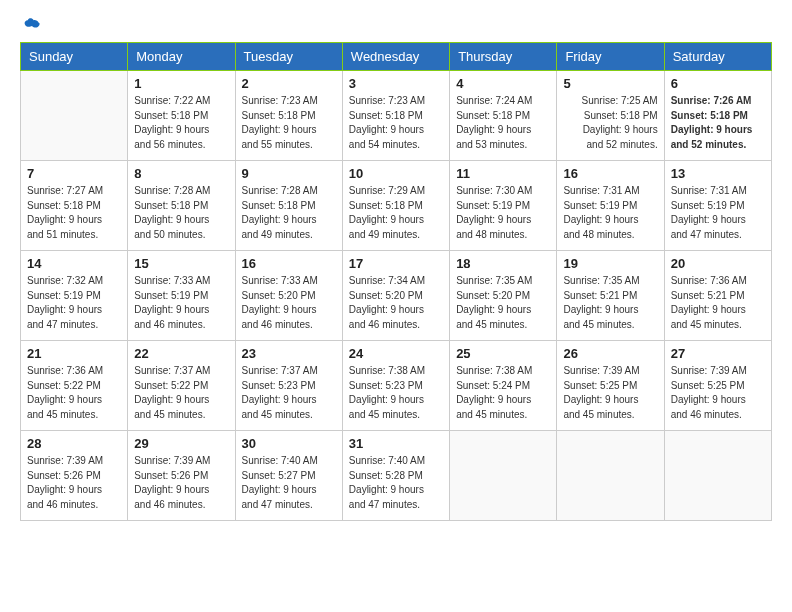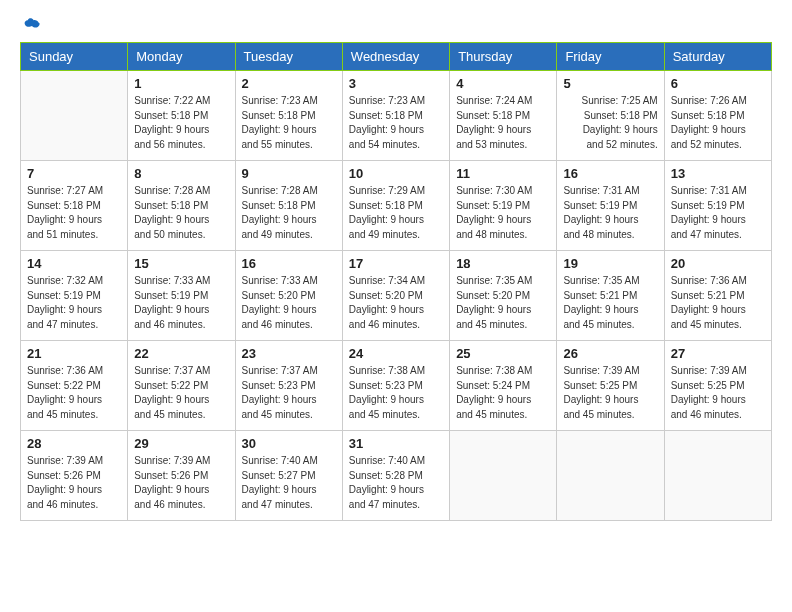--- a/index.html
+++ b/index.html
@@ -147,21 +147,21 @@
         </td>
         <td>
           <span class="day-number">5</span>
           <div class="day-info" style="white-space: pre-line; text-align: right;">Sunrise: 7:25 AM
 Sunset: 5:18 PM
 Daylight: 9 hours
 and 52 minutes.</div>
         </td>
         <td>
           <span class="day-number">6</span>
-          <div class="day-info" style="white-space: pre-line;">Sunrise: 7:26 AM
+          <div class="day-info" style="white-space: pre-line; font-weight: bold;">Sunrise: 7:26 AM
 Sunset: 5:18 PM
 Daylight: 9 hours
 and 52 minutes.</div>
         </td>
       </tr>
       <tr>
         <td>
           <span class="day-number">7</span>
           <div class="day-info" style="white-space: pre-line;">Sunrise: 7:27 AM
 Sunset: 5:18 PM

